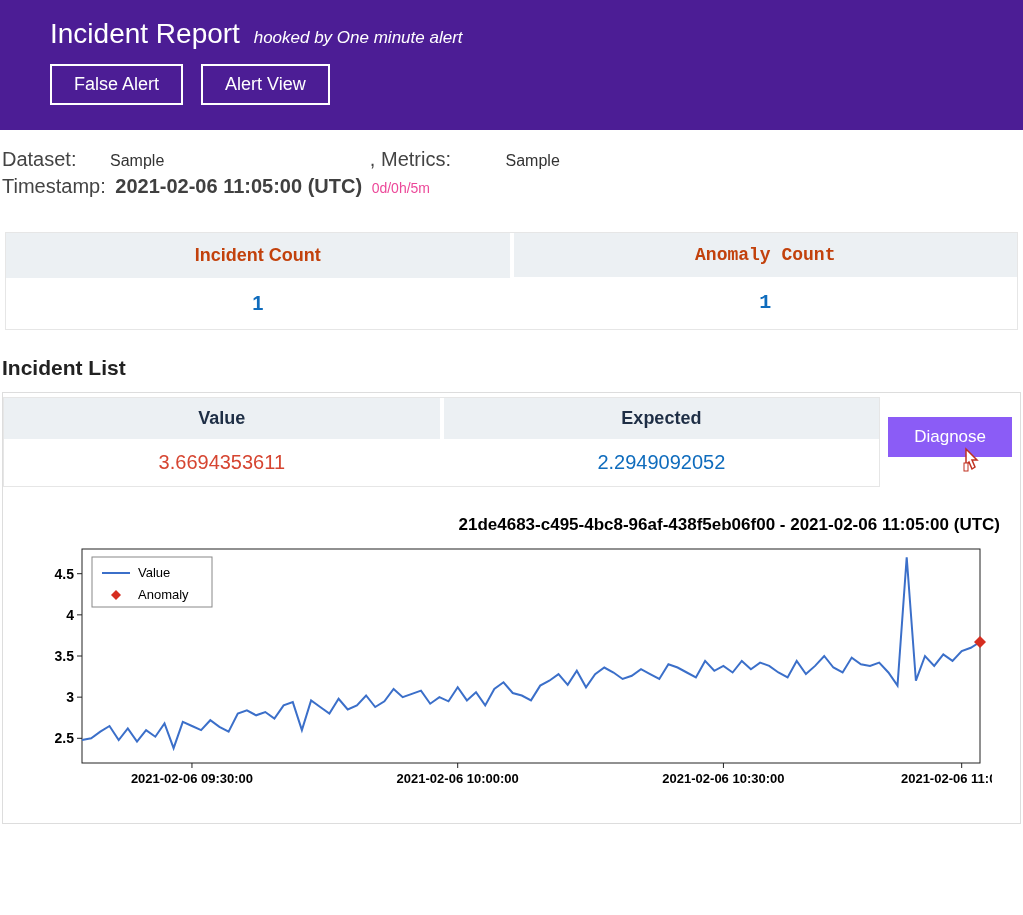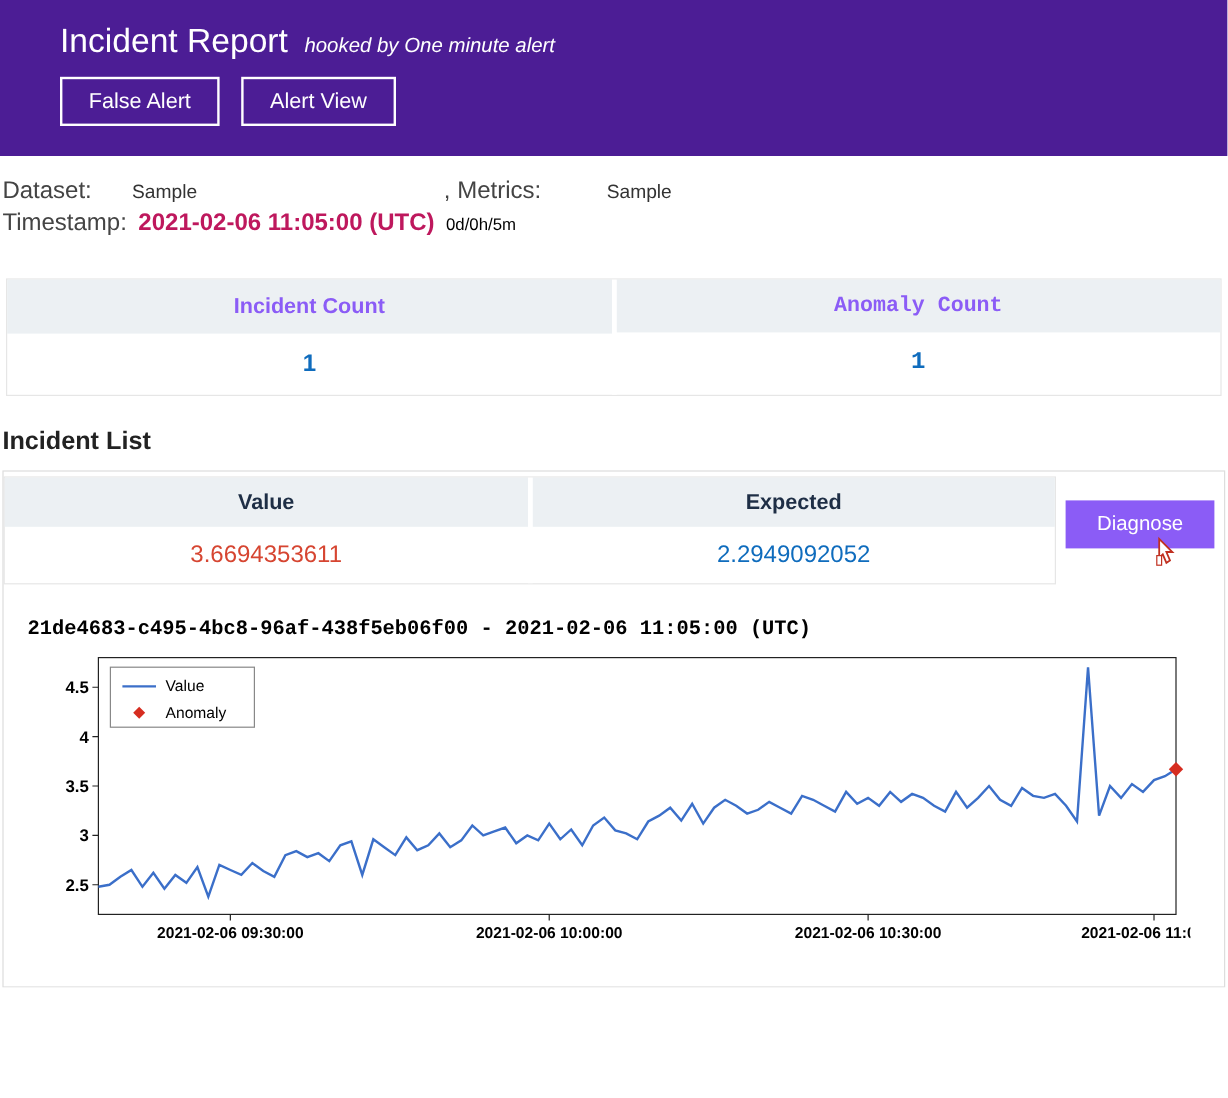--- a/index.html
+++ b/index.html
@@ -39,41 +39,41 @@
       padding: 18px 2px 6px 2px;
       font-size: 20px;
       color: #333;
     }
     .meta-row { margin-bottom: 4px; }
     .meta-label { font-weight: 400; color: #444; }
     .meta-value-sample { font-size: 16px; margin-left: 28px; color: #333; }
     .meta-sep { margin-left: 200px; margin-right: 4px; }
     .meta-metrics-val { margin-left: 45px; font-size: 16px; }
     .timestamp-label { color: #444; }
-    .timestamp-value { font-weight: 700; color: #be185d; margin-left: 4px; }
-    .duration { font-size: 14px; margin-left: 4px; color: #000000; }
+    .timestamp-value { font-weight: 700; color: #404040; margin-left: 4px; }
+    .duration { font-size: 14px; margin-left: 4px; color: #ec4899; }
     
     .counts-table {
       width: calc(100% - 10px);
       margin: 24px 5px 0 5px;
       border: 1px solid #e6e6e6;
       display: flex;
     }
     .count-col {
       flex: 1;
       text-align: center;
       border-right: 4px solid #fff;
     }
     .count-col:last-child { border-right: none; font-family: Liberation Mono, monospace; }
     .count-head {
       background: #ecf0f3;
       padding: 12px;
       font-weight: 700;
       font-size: 18px;
-      color: #8b5cf6;
+      color: #c2410c;
     }
     .count-val {
       padding: 14px;
       font-size: 20px;
       font-weight: 700;
       color: #0f6cbd;
     }
     
     .incident-list-title {
       font-size: 21px;
@@ -155,25 +155,25 @@
       position: absolute;
       bottom: -20px;
       right: 34px;
       pointer-events: none;
     }
     
     .chart-wrap {
       padding: 28px 20px 20px 20px;
     }
     .chart-title {
-      text-align: left;
+      text-align: right;
       font-weight: 700;
       font-size: 17px;
       margin-bottom: 8px;
-      font-family: Liberation Mono, monospace;
+      font-family: Liberation Sans, sans-serif;
     }
     .chart-svg { display: block; margin: 0 auto; }
   </style>
 </head>
 <body>
 
 <div class="header">
   <div class="header-title">
     <span>Incident Report</span>
     <span class="header-subtitle">hooked by One minute alert</span>

